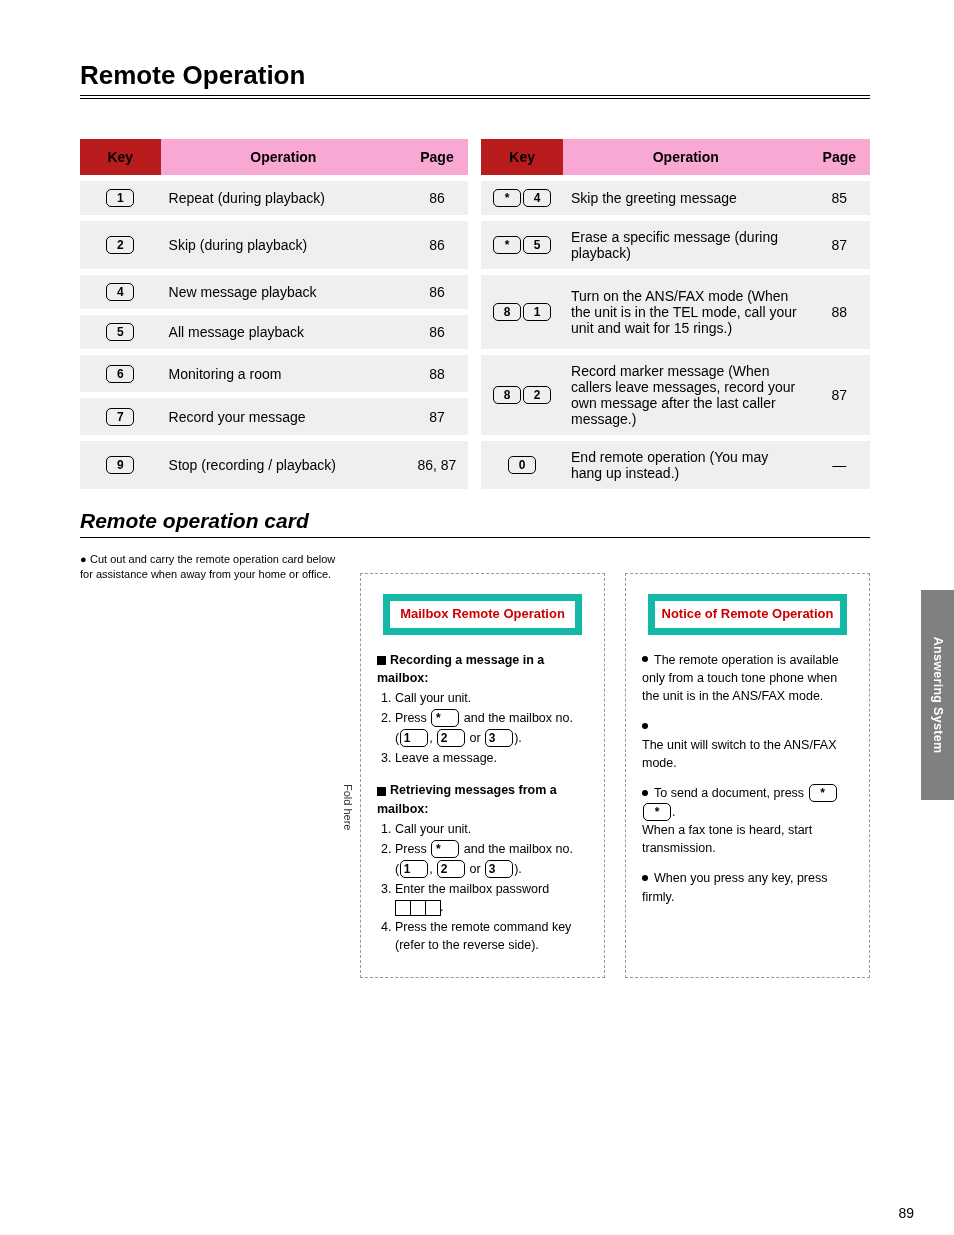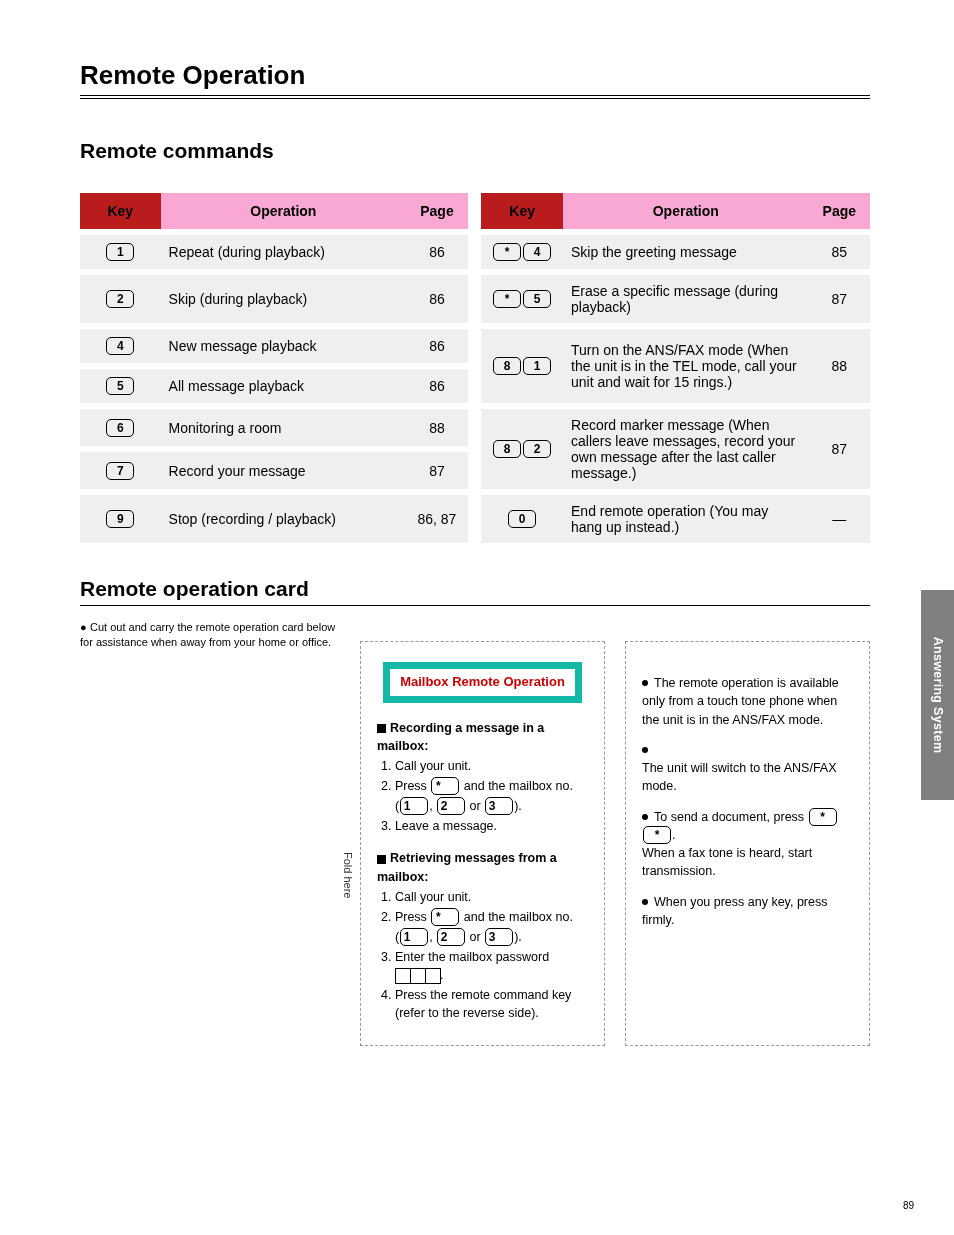--- a/index.html
+++ b/index.html
@@ -11,48 +11,47 @@
 
   table.cmd{border-collapse:collapse;width:100%;font-size:14px;}
   table.cmd th{background:#f9a8d4;font-weight:bold;text-align:center;padding:10px 6px;}
   table.cmd th.key{background:#b91c1c;}
   table.cmd td{background:#efefef;padding:8px 8px;vertical-align:middle;border-top:6px solid #fff;}
   table.cmd td.keycell{text-align:center;white-space:nowrap;}
   .vsep{width:14px;background:#fff !important;border:none !important;padding:0 !important;}
 
   .kbtn{display:inline-block;min-width:18px;border:1.5px solid #000;border-radius:5px;padding:0 4px;font-size:12px;font-weight:bold;text-align:center;line-height:16px;margin:0 1px;font-family:Arial,sans-serif;}
 
-  .card-title{font-size:21px;font-weight:bold;margin:34px 0 0 0;}
+  .card-title{font-size:21px;font-weight:bold;margin:20px 0 0 0;font-style:italic;}
   .rule{border-top:1px solid #000;margin:4px 0 14px 0;}
   .note{font-size:11px;line-height:1.4;max-width:270px;}
   .note .bul{display:inline-block;width:10px;}
 
   .cards{display:flex;gap:20px;margin-left:280px;margin-top:-10px;position:relative;}
   .card{border:1px dashed #999;padding:20px 16px 20px 16px;width:250px;font-size:12.5px;line-height:1.45;position:relative;}
   .card-head{border:7px solid #14b8a6;text-align:center;font-weight:bold;color:#c00;padding:4px 0;margin:0 6px 16px 6px;font-size:13px;}
   .sec-title{font-weight:bold;}
   .sq{display:inline-block;width:9px;height:9px;background:#000;vertical-align:middle;margin-right:4px;}
   .ind{padding-left:18px;text-indent:-14px;margin:2px 0;}
   .boxes{display:inline-block;}
   .box{display:inline-block;width:14px;height:14px;border:1px solid #000;margin-right:-1px;vertical-align:middle;}
   .dot{display:inline-block;width:6px;height:6px;border-radius:50%;background:#000;vertical-align:middle;margin-right:6px;margin-top:-2px;}
   .fold{position:absolute;top:210px;left:-6px;transform:rotate(90deg);transform-origin:left top;font-size:11px;color:#333;white-space:nowrap;}
 
   .side-tab{position:absolute;right:0;top:590px;width:33px;height:210px;background:#808080;color:#fff;}
   .side-tab span{position:absolute;left:50%;top:50%;transform:translate(-50%,-50%) rotate(90deg);white-space:nowrap;font-size:12.5px;font-weight:bold;letter-spacing:0.3px;}
-  .pgnum{position:absolute;right:40px;bottom:24px;font-size:10px;}
+  .pgnum{position:absolute;right:40px;bottom:14px;font-size:14px;}
 </style>
 </head>
 <body>
 
 <div class="page">
   <div class="top-title">Remote Operation</div>
   <div class="double-rule"></div>
 
-  <div class="cmd-title">Remote commands</div>
 
   <table class="cmd">
     <tbody>
         <tr>
       <th class="key" style="width:70px">Key</th>
       <th style="width:240px">Operation</th>
       <th style="width:50px">Page</th>
       <th class="vsep"></th>
       <th class="key" style="width:70px">Key</th>
       <th style="width:240px">Operation</th>
@@ -147,20 +146,21 @@
       <div style="height:12px"></div>
       <div><span class="sq"></span><span class="sec-title">Retrieving messages from a mailbox:</span></div>
       <div class="ind">1.  Call your unit.</div>
       <div class="ind"><span>2.  Press </span><span class="kbtn">*</span><span> and the mailbox no.</span></div>
       <div class="ind" style="padding-left:32px"><span>(</span><span class="kbtn">1</span><span>, </span><span class="kbtn">2</span><span> or </span><span class="kbtn">3</span><span>).</span></div>
       <div class="ind"><span>3.  Enter the mailbox password</span><br>&nbsp;&nbsp;&nbsp;&nbsp;<span class="boxes"><span class="box"></span><span class="box"></span><span class="box"></span></span>.</div>
       <div class="ind">4.  Press the remote command key (refer to the reverse side).</div>
     </div>
 
     <div class="card">
+      <div class="card-head">Notice of Remote Operation</div>
       <p><span class="dot"></span><span>The remote operation is available only from a touch tone phone when the unit is in the ANS/FAX mode.</span></p>
       <p><span class="dot"></span><br><span>The unit will switch to the ANS/FAX mode.</span></p>
       <p><span class="dot"></span><span>To send a document, press </span><span class="kbtn">*</span><span class="kbtn">*</span><span>.</span><br><span>When a fax tone is heard, start transmission.</span></p>
       <p><span class="dot"></span><span>When you press any key, press firmly.</span></p>
     </div>
   </div>
 </div>
 
 <div class="side-tab">
     <span>Answering System</span>

